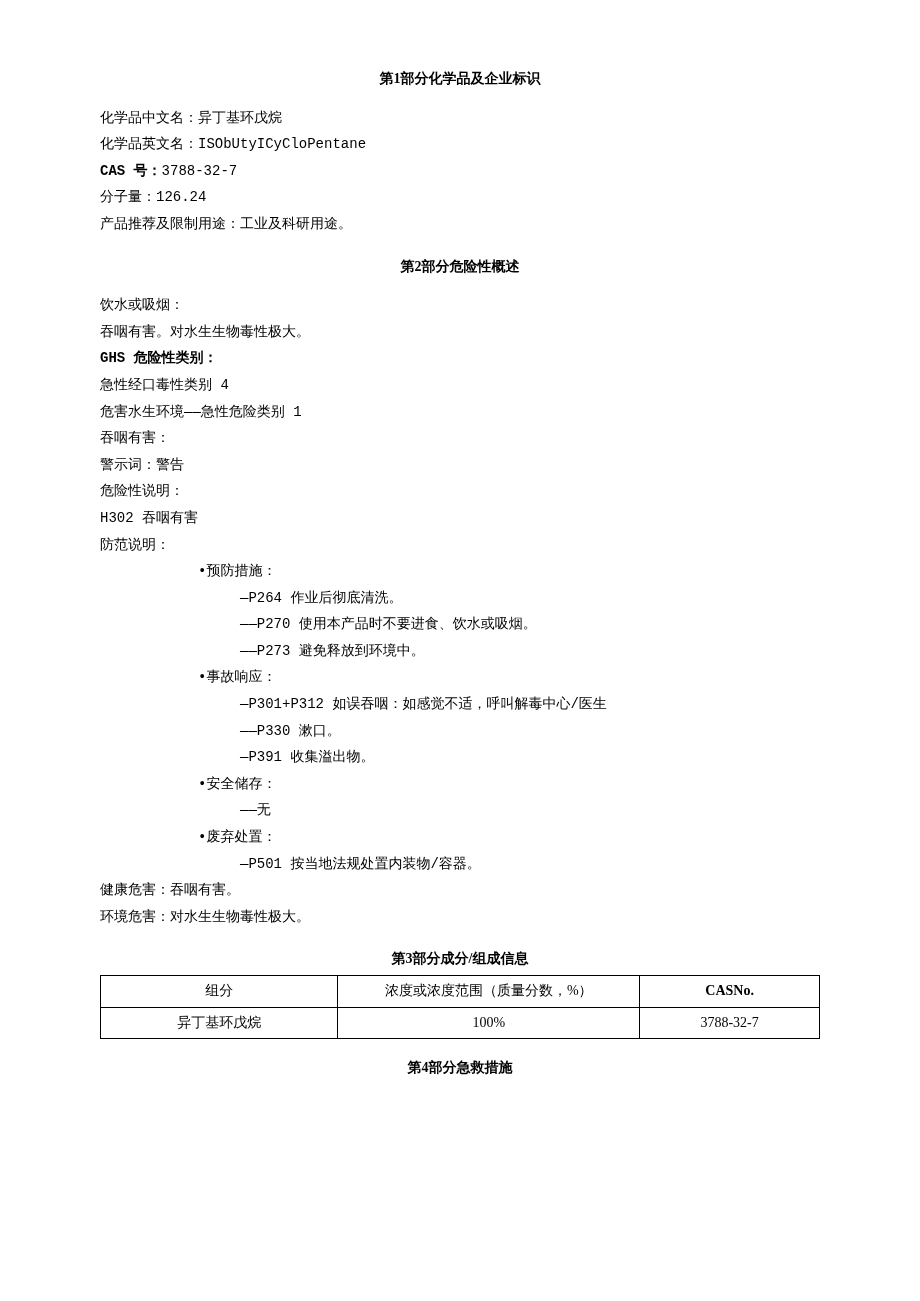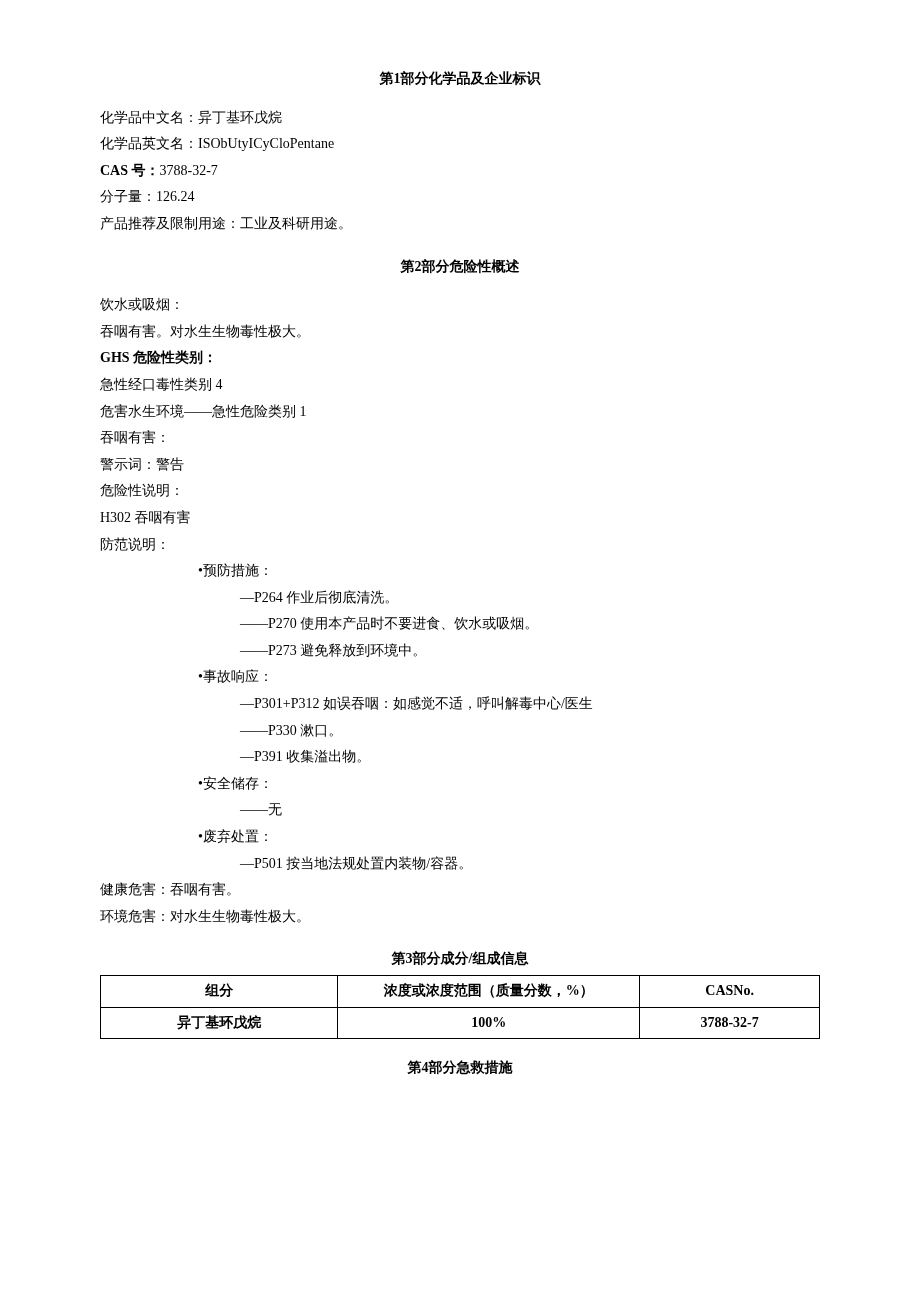--- a/index.html
+++ b/index.html
@@ -12,34 +12,34 @@
     padding: 60px 100px;
     width: 920px;
     box-sizing: border-box;
   }
   .section-heading {
     text-align: center;
     font-weight: bold;
     margin: 6px 0 12px 0;
   }
   .num-bold { font-weight: bold; }
-  .block { margin: 0; }
+  .block { margin: 0; font-family: Liberation Mono, monospace; }
   .line { display: block; }
   .label-bold { font-weight: bold; }
   .indent-1 { padding-left: 7em; }
   .indent-2 { padding-left: 10em; }
   table {
     border-collapse: collapse;
     width: 100%;
     margin-top: 2px;
   }
   th, td {
     border: 1px solid #000;
     padding: 2px 6px;
-    font-weight: bold;
+    font-weight: normal;
     text-align: center;
     font-size: 14px;
   }
   th:nth-child(3) { font-weight: bold; }
   .spacer { height: 10px; }
 </style>
 </head>
 <body>
 
 <div class="section-heading">

